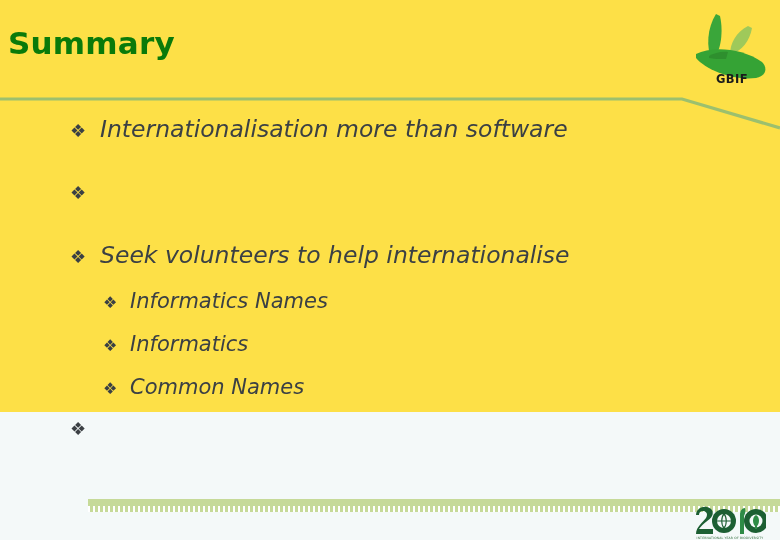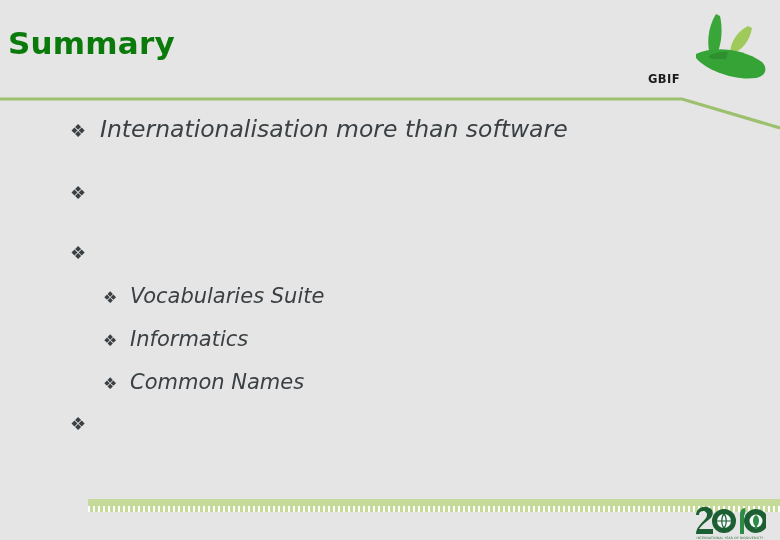--- a/index.html
+++ b/index.html
@@ -12,22 +12,22 @@
     background: #f4f9f9;
     font-family: "DejaVu Sans", sans-serif;
     overflow: hidden;
     position: relative;
   }
 
   .slide {
     position: absolute;
     inset: 0;
     width: 780px;
-    height: 540px;
-    background: #e5e5e5;
+    height: 412px;
+    background: #fde047;
   }
 
   
   .title {
     position: absolute;
     left: 8px;
     top: 26px;
     font-size: 31px;
     font-weight: bold;
     color: #0a7a0a;
@@ -49,21 +49,21 @@
   
   .gbif-logo {
     position: absolute;
     left: 676px;
     top: 6px;
     width: 104px;
     height: 90px;
   }
   .gbif-wordmark {
     position: absolute;
-    left: 648px;
+    left: 716px;
     top: 72px;
     font-size: 11.5px;
     font-weight: bold;
     color: #1b1b1b;
     letter-spacing: 0.4px;
   }
 
   
   .body-list {
     position: absolute;
@@ -179,27 +179,28 @@
     <div class="gap-lg"></div>
 
     <div class="bullet-row lvl1">
       <span class="marker">❖</span>
     </div>
 
     <div class="gap-lg"></div>
 
     <div class="bullet-row lvl1">
       <span class="marker">❖</span>
+      <span class="btext">Seek volunteers to help internationalise</span>
     </div>
 
     <div class="gap-md"></div>
 
     <div class="bullet-row lvl2">
       <span class="marker">❖</span>
-      <span class="btext">Vocabularies Suite</span>
+      <span class="btext">Informatics Names</span>
     </div>
 
     <div class="gap-sm"></div>
 
     <div class="bullet-row lvl2">
       <span class="marker">❖</span>
       <span class="btext">Informatics</span>
     </div>
 
     <div class="gap-sm"></div>

